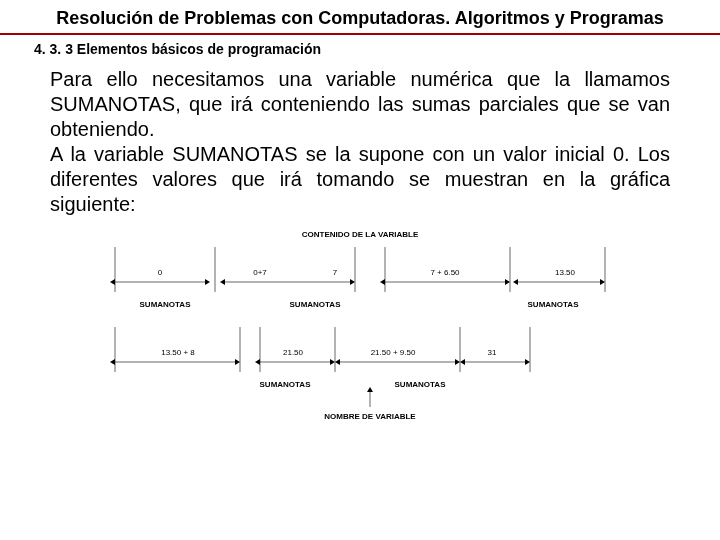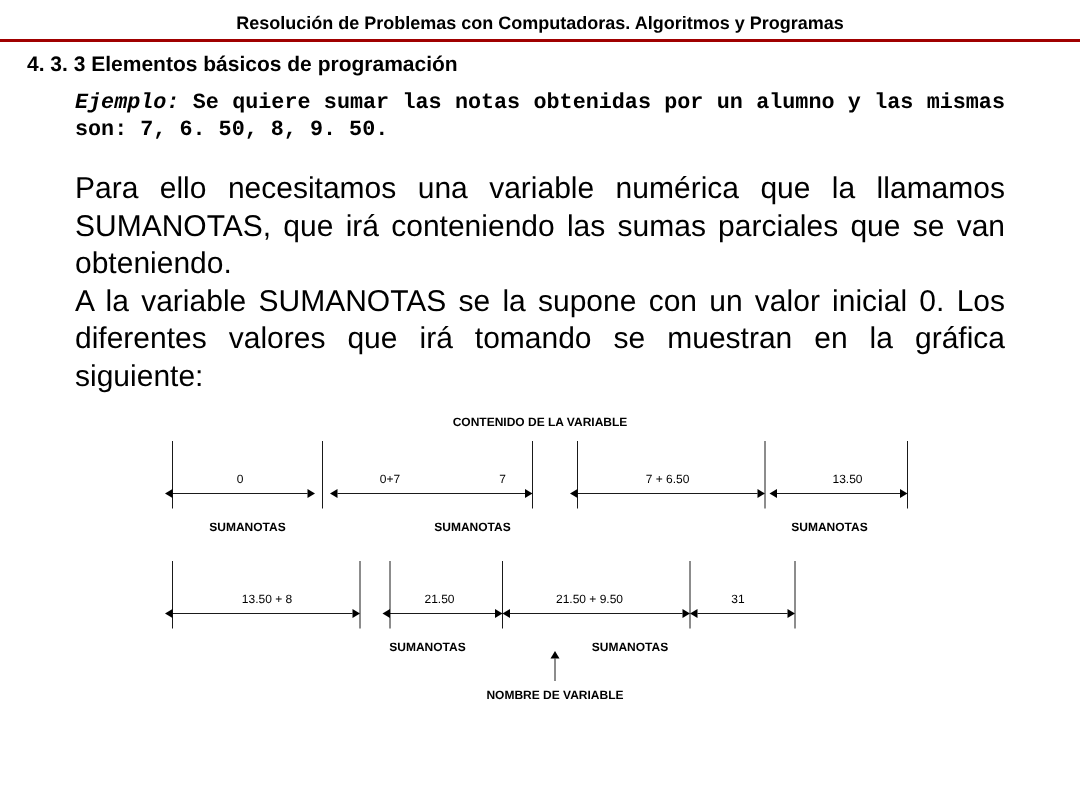--- a/index.html
+++ b/index.html
@@ -4,30 +4,30 @@
 <style>
   * { margin: 0; padding: 0; box-sizing: border-box; }
   body {
     width: 720px;
     height: 540px;
     background: #ffffff;
     font-family: Arial, Helvetica, sans-serif;
     color: #000000;
   }
   .slide-title {
-    font-size: 12px;
+    font-size: 18px;
     font-weight: bold;
     text-align: center;
     padding: 8px 10px 4px 10px;
     border-bottom: 2px solid #a00000;
   }
   .section-num {
     font-size: 14px;
     font-weight: bold;
-    padding: 6px 10px 6px 18px;
+    padding: 6px 10px 6px 34px;
   }
   .content {
     padding: 4px 50px 0 50px;
   }
   .heading { font-size: 14px; font-weight: bold; margin-bottom: 16px; }
   .example {
     font-family: "Courier New", Courier, monospace;
     font-size: 14.5px;
     font-weight: bold;
     text-align: justify;
@@ -52,23 +52,20 @@
   .dlabel-b { font: bold 8px Arial, sans-serif; fill: #000; }
 </style>
 </head>
 <body>
 
 <div class="slide-title">Resolución de Problemas con Computadoras. Algoritmos y Programas</div>
 <div class="section-num">4. 3. 3 Elementos básicos de programación</div>
 
 <div class="content">
 
-  <div class="example">
-    <span class="label">Ejemplo:</span><span> Se quiere sumar las notas obtenidas por un alumno y las mismas son: 7, 6. 50, 8, 9. 50.</span>
-  </div>
 
   <div class="para" id="para">Para ello necesitamos una variable numérica que la llamamos SUMANOTAS, que irá conteniendo las sumas parciales que se van obteniendo.<br>A la variable SUMANOTAS se la supone con un valor inicial 0. Los diferentes valores que irá tomando se muestran en la gráfica siguiente:</div>
 
   <div class="diagram">
     <svg width="500" height="210" viewBox="0 0 500 210">
 
       <text class="dlabel-b" x="250" y="10" text-anchor="middle">CONTENIDO DE LA VARIABLE</text>
 
       <line x1="5" y1="20" x2="5" y2="65" stroke="#000" stroke-width="0.6"></line>
       <line x1="105" y1="20" x2="105" y2="65" stroke="#000" stroke-width="0.6"></line>

